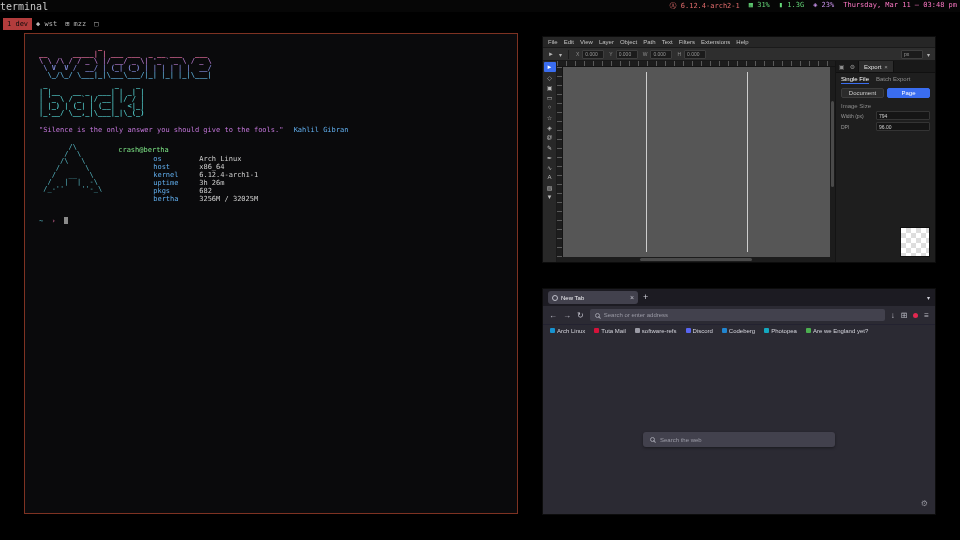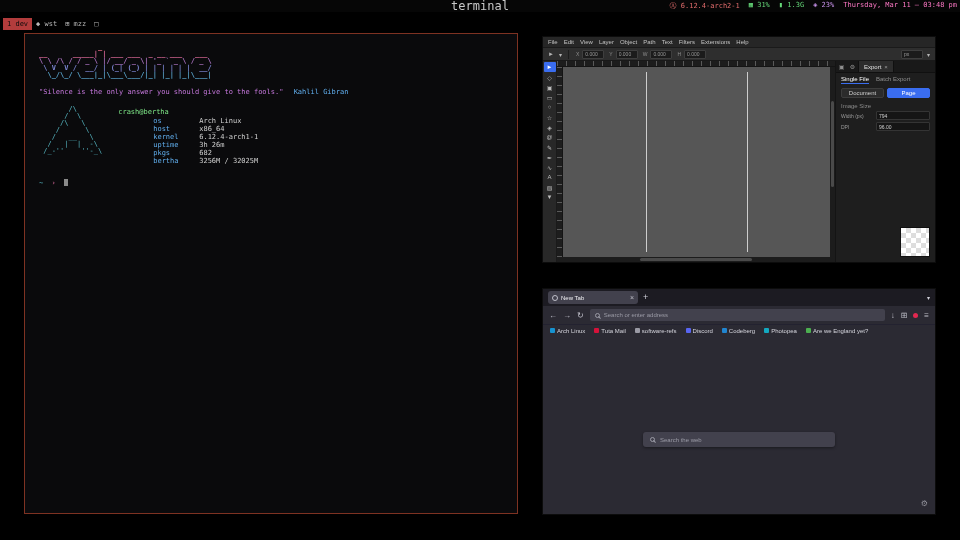--- a/index.html
+++ b/index.html
@@ -5,21 +5,21 @@
   * { margin:0; padding:0; box-sizing:border-box; }
   html,body { width:960px; height:540px; background:#000; overflow:hidden;
               font-family:"DejaVu Sans Mono", monospace; }
 
   
   #topbar { position:absolute; left:0; top:0; width:960px; height:12px;
             background:#060606; display:flex; align-items:center; font-size:7px;
             color:#b8b8b8; padding:0 3px; }
   .ws { padding:0 4px; height:100%; display:flex; align-items:center;margin-top:36px; }
   .ws.active { background:#b23c3c; color:#0a0a0a; }
-  .bar-title { position:absolute; left:0; right:0; text-align:center; font-size:12px;
+  .bar-title { position:absolute; left:0; right:0; text-align:left; font-size:10px;
                color:#c8c8c8; pointer-events:none; }
   .bar-status { margin-left:auto; display:flex; gap:9px; z-index:1; }
   .bar-status .s0 { color:#e06c6c; } .bar-status .s1 { color:#66d97a; }
   .bar-status .s2 { color:#66d97a; } .bar-status .s3 { color:#c792ea; }
   .bar-status .s4 { color:#ff79c6; }
 
   
   #terminal { position:absolute; left:24px; top:33px; width:494px; height:481px;
               background:#0a0a0c; border:1px solid #7e3222; padding:10px 14px;
               color:#c8c8c8; }
@@ -173,20 +173,25 @@
 </div>
 
 <div id="terminal">
   <div id="art-welcome">
     <div class="art-line">              _</div>
     <div class="art-line">__      _____| | ___ ___  _ __ ___   ___</div>
     <div class="art-line">\ \ /\ / / _ \ |/ __/ _ \| '_ ` _ \ / _ \</div>
     <div class="art-line"> \ V  V /  __/ | (_| (_) | | | | | |  __/</div>
     <div class="art-line">  \_/\_/ \___|_|\___\___/|_| |_| |_|\___|</div>
   </div>
+  <pre id="art-back"> _                _    _
+| |__   __ _  ___| | _| |
+| '_ \ / _` |/ __| |/ / |
+| |_) | (_| | (__|   &lt;|_|
+|_.__/ \__,_|\___|_|\_(_)</pre>
 
   <div class="quote-row">
     <span class="quote-text">"Silence is the only answer you should give to the fools."</span>
     <span class="quote-author">Kahlil Gibran</span>
   </div>
 
   <div id="fetch">
     <pre id="arch-logo">       /\
       /  \
      /\   \

